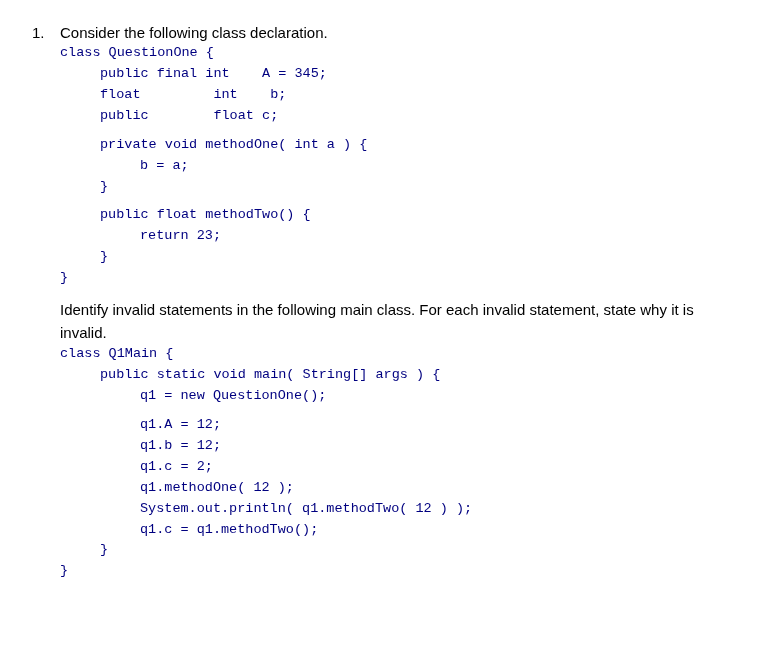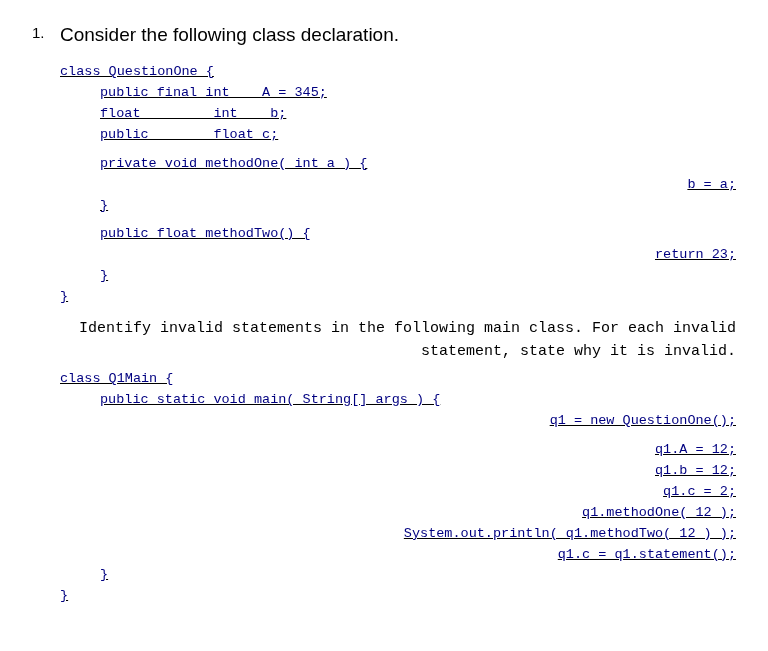--- a/index.html
+++ b/index.html
@@ -29,54 +29,50 @@
     .q-num {
       min-width: 20px;
       font-size: 15px;
     }
 
     .q-content {
       flex: 1;
     }
 
     .intro-text {
-      font-size: 19px;
-      margin-bottom: 16px;
+      font-size: 15px;
+      margin-bottom: 2px;
     }
 
     .code-block {
       font-family: 'Courier New', Courier, monospace;
       font-size: 13.5px;
       color: #000080;
       line-height: 1.55;
       margin-left: 0;
       white-space: pre;
     }
 
     .code-indent-1 {
       margin-left: 40px;
     }
 
     .code-indent-2 {
       margin-left: 80px;
-      text-align: right;
     }
 
     .paragraph-text {
       font-size: 15px;
       color: #000000;
-      font-family: Liberation Mono, monospace;
+      font-family: Liberation Sans, sans-serif;
       line-height: 1.5;
       margin-top: 10px;
-      margin-bottom: 6px;
-      text-align: right;
     }
 
     .code-section {
-      text-decoration: underline;
     }
 
     .spacer {
       height: 8px;
     }
   </style>
 </head>
 <body>
 
 <div class="question-container">
@@ -107,20 +103,20 @@
       <div class="code-section">
         <div class="code-block">class Q1Main {</div>
         <div class="code-block code-indent-1">public static void main( String[] args ) {</div>
         <div class="code-block code-indent-2">q1 = new QuestionOne();</div>
         <div class="spacer"></div>
         <div class="code-block code-indent-2">q1.A = 12;</div>
         <div class="code-block code-indent-2">q1.b = 12;</div>
         <div class="code-block code-indent-2">q1.c = 2;</div>
         <div class="code-block code-indent-2">q1.methodOne( 12 );</div>
         <div class="code-block code-indent-2">System.out.println( q1.methodTwo( 12 ) );</div>
-        <div class="code-block code-indent-2">q1.c = q1.statement();</div>
+        <div class="code-block code-indent-2">q1.c = q1.methodTwo();</div>
         <div class="code-block code-indent-1">}</div>
         <div class="code-block">}</div>
       </div>
 
     </div>
   </div>
 </div>
 
 </body></html>

